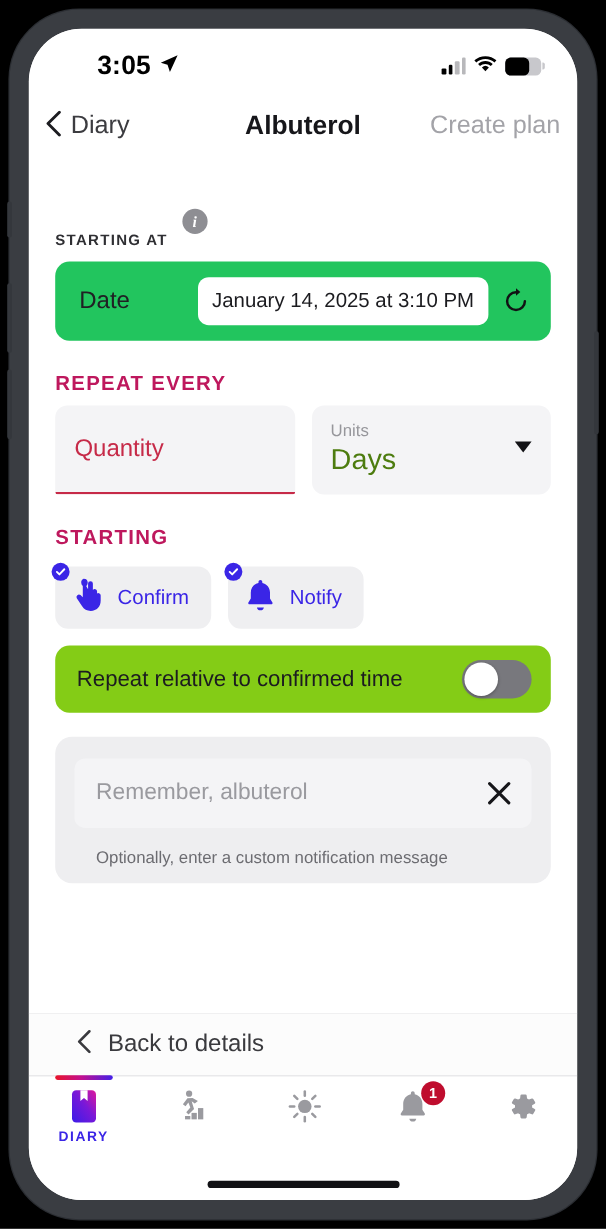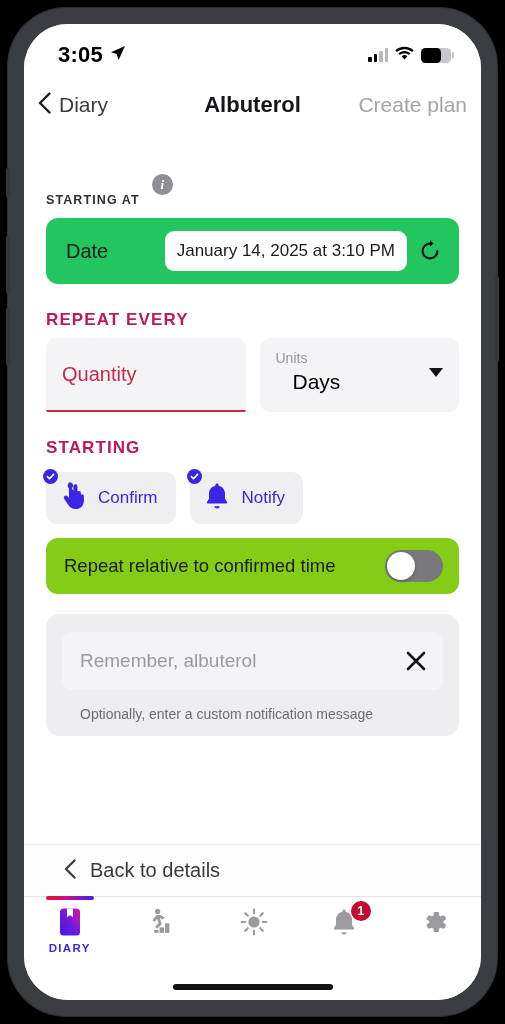--- a/index.html
+++ b/index.html
@@ -54,20 +54,21 @@
     display: flex;
     align-items: center;
     justify-content: space-between;
     padding: 8px 30px 0 34px;
     background: #ffffff;
   }
   .status-left {
     display: flex;
     align-items: center;
     gap: 7px;
+    margin-left: 23px;
   }
   .status-time {
     font-size: 22px;
     font-weight: bold;
     color: #000000;
     letter-spacing: 0.2px;
   }
   .loc-arrow { display: block; }
   .status-right {
     display: flex;
@@ -279,24 +280,23 @@
     padding: 11px 16px 0 16px;
     position: relative;
     cursor: pointer;
   }
   .units-label {
     font-size: 14px;
     color: #96969b;
     line-height: 1.3;
   }
   .units-value {
-    font-size: 21px;
-    color: #000000;
+    font-size: 24px;
+    color: #4d7c0f;
     margin-top: 3px;
-    margin-left: 17px;
   }
   .caret {
     position: absolute;
     right: 16px;
     top: 30px;
     width: 0; height: 0;
     border-left: 7px solid transparent;
     border-right: 7px solid transparent;
     border-top: 9px solid #121216;
   }

